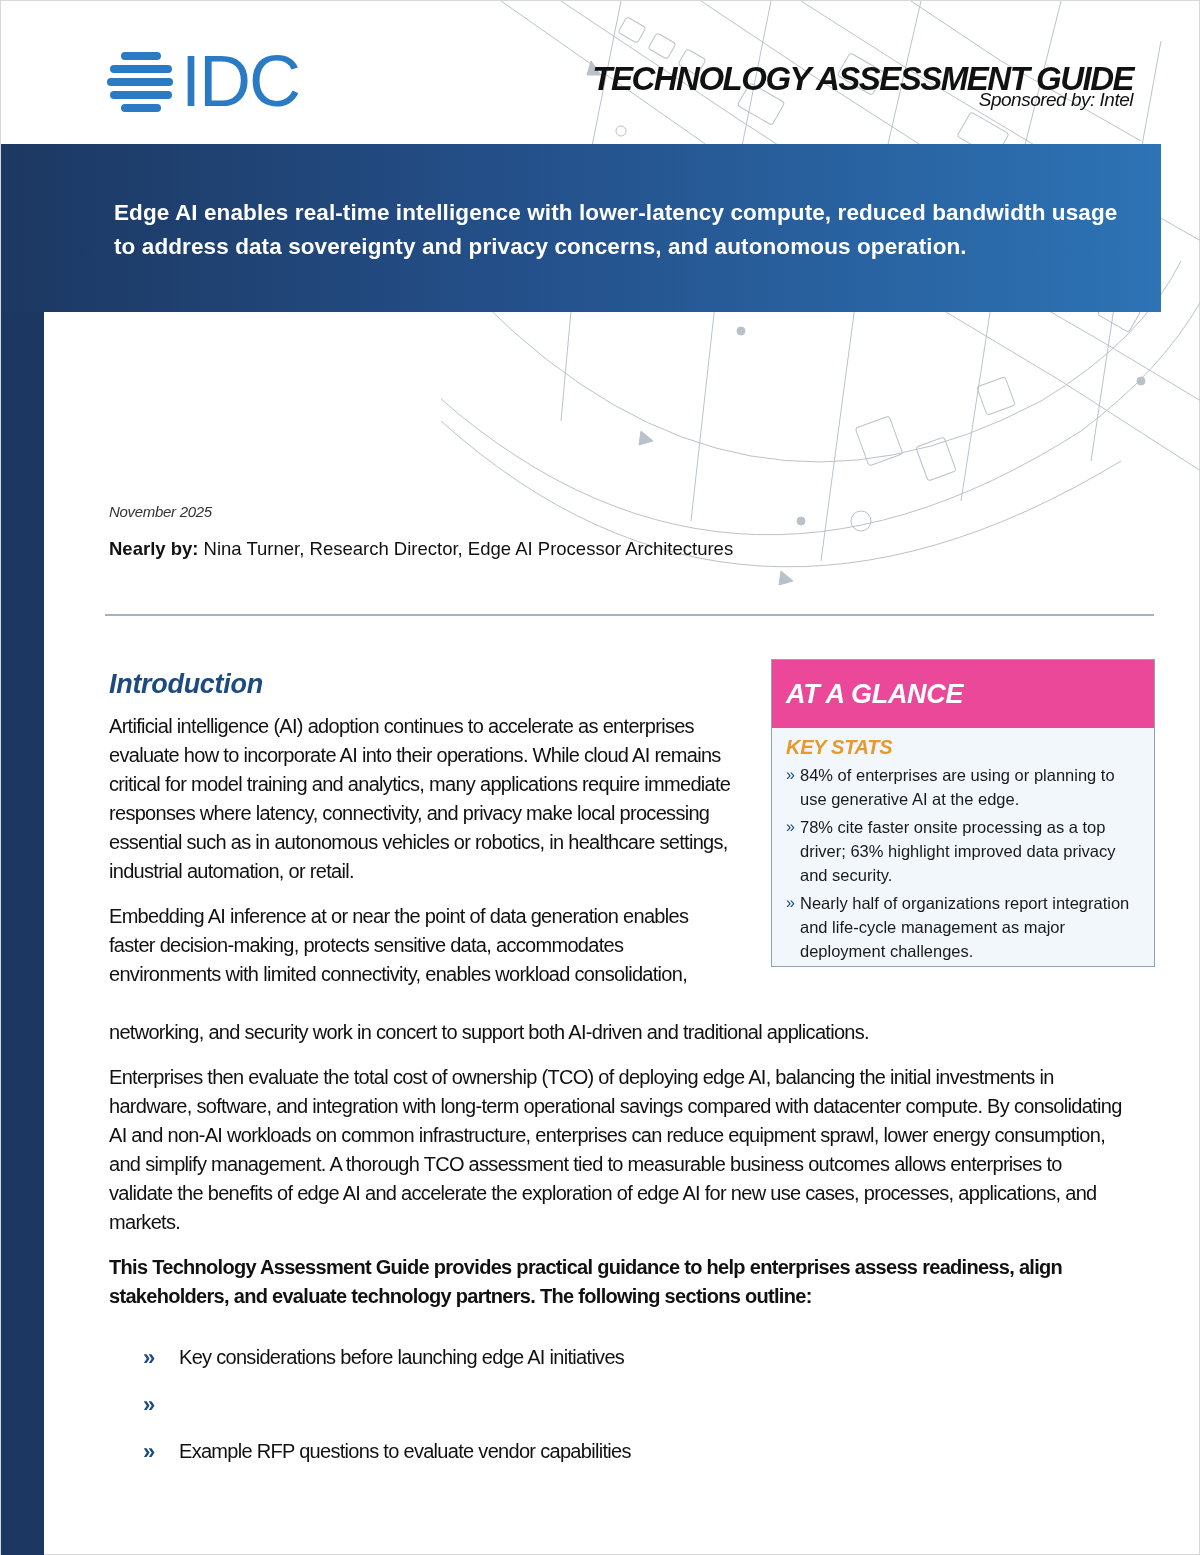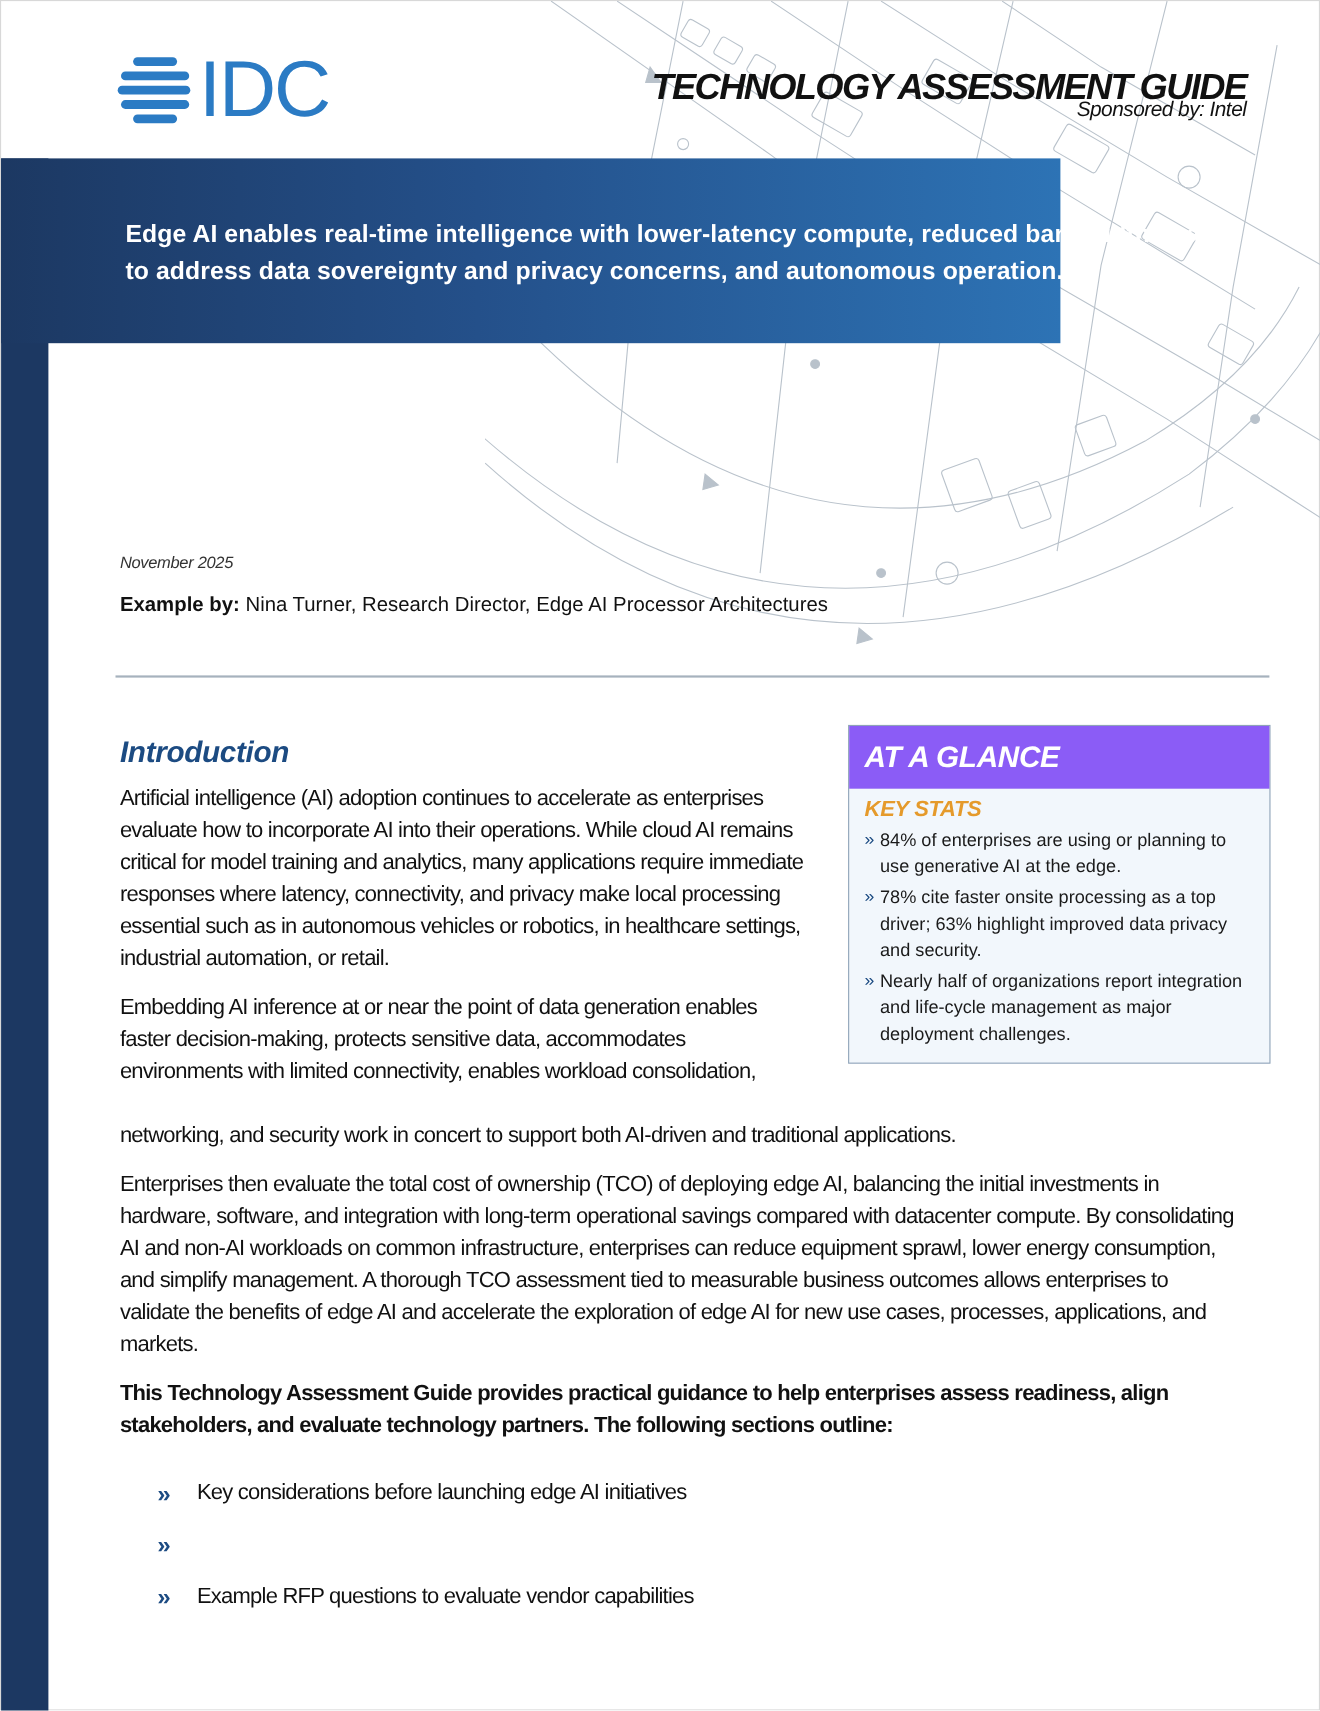--- a/index.html
+++ b/index.html
@@ -17,21 +17,21 @@
     
     .logo { position: absolute; left: 106px; top: 46px; width: 215px; height: 68px; display: flex; align-items: center; }
     .logo-globe { width: 66px; height: 66px; position: relative; margin-right: 8px; }
     .logo-globe span { position: absolute; left: 0; height: 8px; background: #2b7bc4; border-radius: 4px; }
     .logo-text { font-family: "Liberation Sans", sans-serif; font-size: 72px; font-weight: 400; color: #2b7bc4; letter-spacing: -2px; line-height: 1; }
 
     .doc-type { position: absolute; right: 66px; top: 59px; font-size: 33px; font-weight: 700; font-style: italic; color: #111; letter-spacing: -1.5px; }
     .sponsor { position: absolute; right: 66px; top: 88px; font-size: 19px; font-style: italic; color: #111; letter-spacing: -0.5px; }
 
     
-    .banner { position: absolute; left: 0; top: 143px; width: 963px; height: 168px;
+    .banner { position: absolute; left: 0; top: 143px; width: 1160px; height: 168px;
       background: linear-gradient(90deg, #1c3862 0%, #24508a 45%, #2d73b5 100%); }
     .banner-text { position: absolute; left: 113px; top: 52px; width: 1010px; color: #ffffff; font-size: 22.5px; font-weight: 700; line-height: 34px; letter-spacing: 0.1px; }
 
     
     .title-panel { position: absolute; left: 43px; top: 311px; width: 1117px; height: 300px; }
     .main-title { position: absolute; left: 107px; top: 314px; width: 980px; font-size: 47px; font-weight: 700; font-style: italic; color: #4a9ad8; line-height: 57px; letter-spacing: -1.5px; }
     .pub-date { position: absolute; left: 108px; top: 502px; font-size: 15px; font-style: italic; color: #333; letter-spacing: -0.3px; }
     .author { position: absolute; left: 108px; top: 537px; font-size: 18.5px; color: #111; }
     .author b { font-weight: 700; }
 
@@ -44,21 +44,21 @@
     .p2 { top: 901px; width: 1000px; }
     .p3 { top: 1062px; width: 1020px; }
     .p4 { top: 1252px; width: 1030px; font-weight: bold; }
 
     .bullets { position: absolute; left: 142px; top: 1333px; list-style: none; }
     .bullets li { display: flex; align-items: center; height: 47px; font-size: 20px; letter-spacing: -0.7px; color: #111; }
     .bullets .chev { width: 36px; color: #1c4b82; font-size: 22px; font-weight: 700; }
 
     
     .glance { position: absolute; left: 770px; top: 658px; width: 384px; height: 308px; background: #f2f7fc; border: 1px solid #8fa3b8; }
-    .glance-head { height: 57px; background: #8b5cf6; padding-left: 14px; display: flex; align-items: center; }
+    .glance-head { height: 68px; background: #ec4899; padding-left: 14px; display: flex; align-items: center; }
     .glance-head span { color: #fff; font-size: 27px; font-weight: 700; font-style: italic; letter-spacing: -0.3px; }
     .key-stats { margin: 8px 0 0 14px; font-size: 20px; font-weight: 700; font-style: italic; color: #e59a2b; letter-spacing: -0.3px; }
     .stats { list-style: none; margin: 4px 14px 0 14px; }
     .stats li { display: flex; font-size: 16.5px; line-height: 24px; color: #1a1a1a; margin-bottom: 4px; }
     .stats .chev { width: 14px; flex: none; color: #1c4b82; font-size: 16px; }
   </style>
 </head>
 <body>
 
 <div class="page">
@@ -114,21 +114,21 @@
   <div class="sponsor">Sponsored by: Intel</div>
 
   <div class="left-bar"></div>
   <div class="banner">
     <p class="banner-text">Edge AI enables real-time intelligence with lower-latency compute, reduced bandwidth usage to address data sovereignty and privacy concerns, and autonomous operation.</p>
   </div>
   <div class="title-panel"></div>
 
   <div class="pub-date">November 2025</div>
   <div class="author">
-    <b>Example by:</b><span> Nina Turner, Research Director, Edge AI Processor Architectures</span>
+    <b>Nearly by:</b><span> Nina Turner, Research Director, Edge AI Processor Architectures</span>
   </div>
 
   <div class="divider"></div>
 
   <h2 class="section-heading">Introduction</h2>
   <p class="para p1">Artificial intelligence (AI) adoption continues to accelerate as enterprises evaluate how to incorporate AI into their operations. While cloud AI remains critical for model training and analytics, many applications require immediate responses where latency, connectivity, and privacy make local processing essential such as in autonomous vehicles or robotics, in healthcare settings, industrial automation, or retail.</p>
   <p class="para p2">
     <span>Embedding AI inference at or near the point of data generation enables</span><br>
     <span>faster decision-making, protects sensitive data, accommodates</span><br>
     <span>environments with limited connectivity, enables workload consolidation,</span><br>

